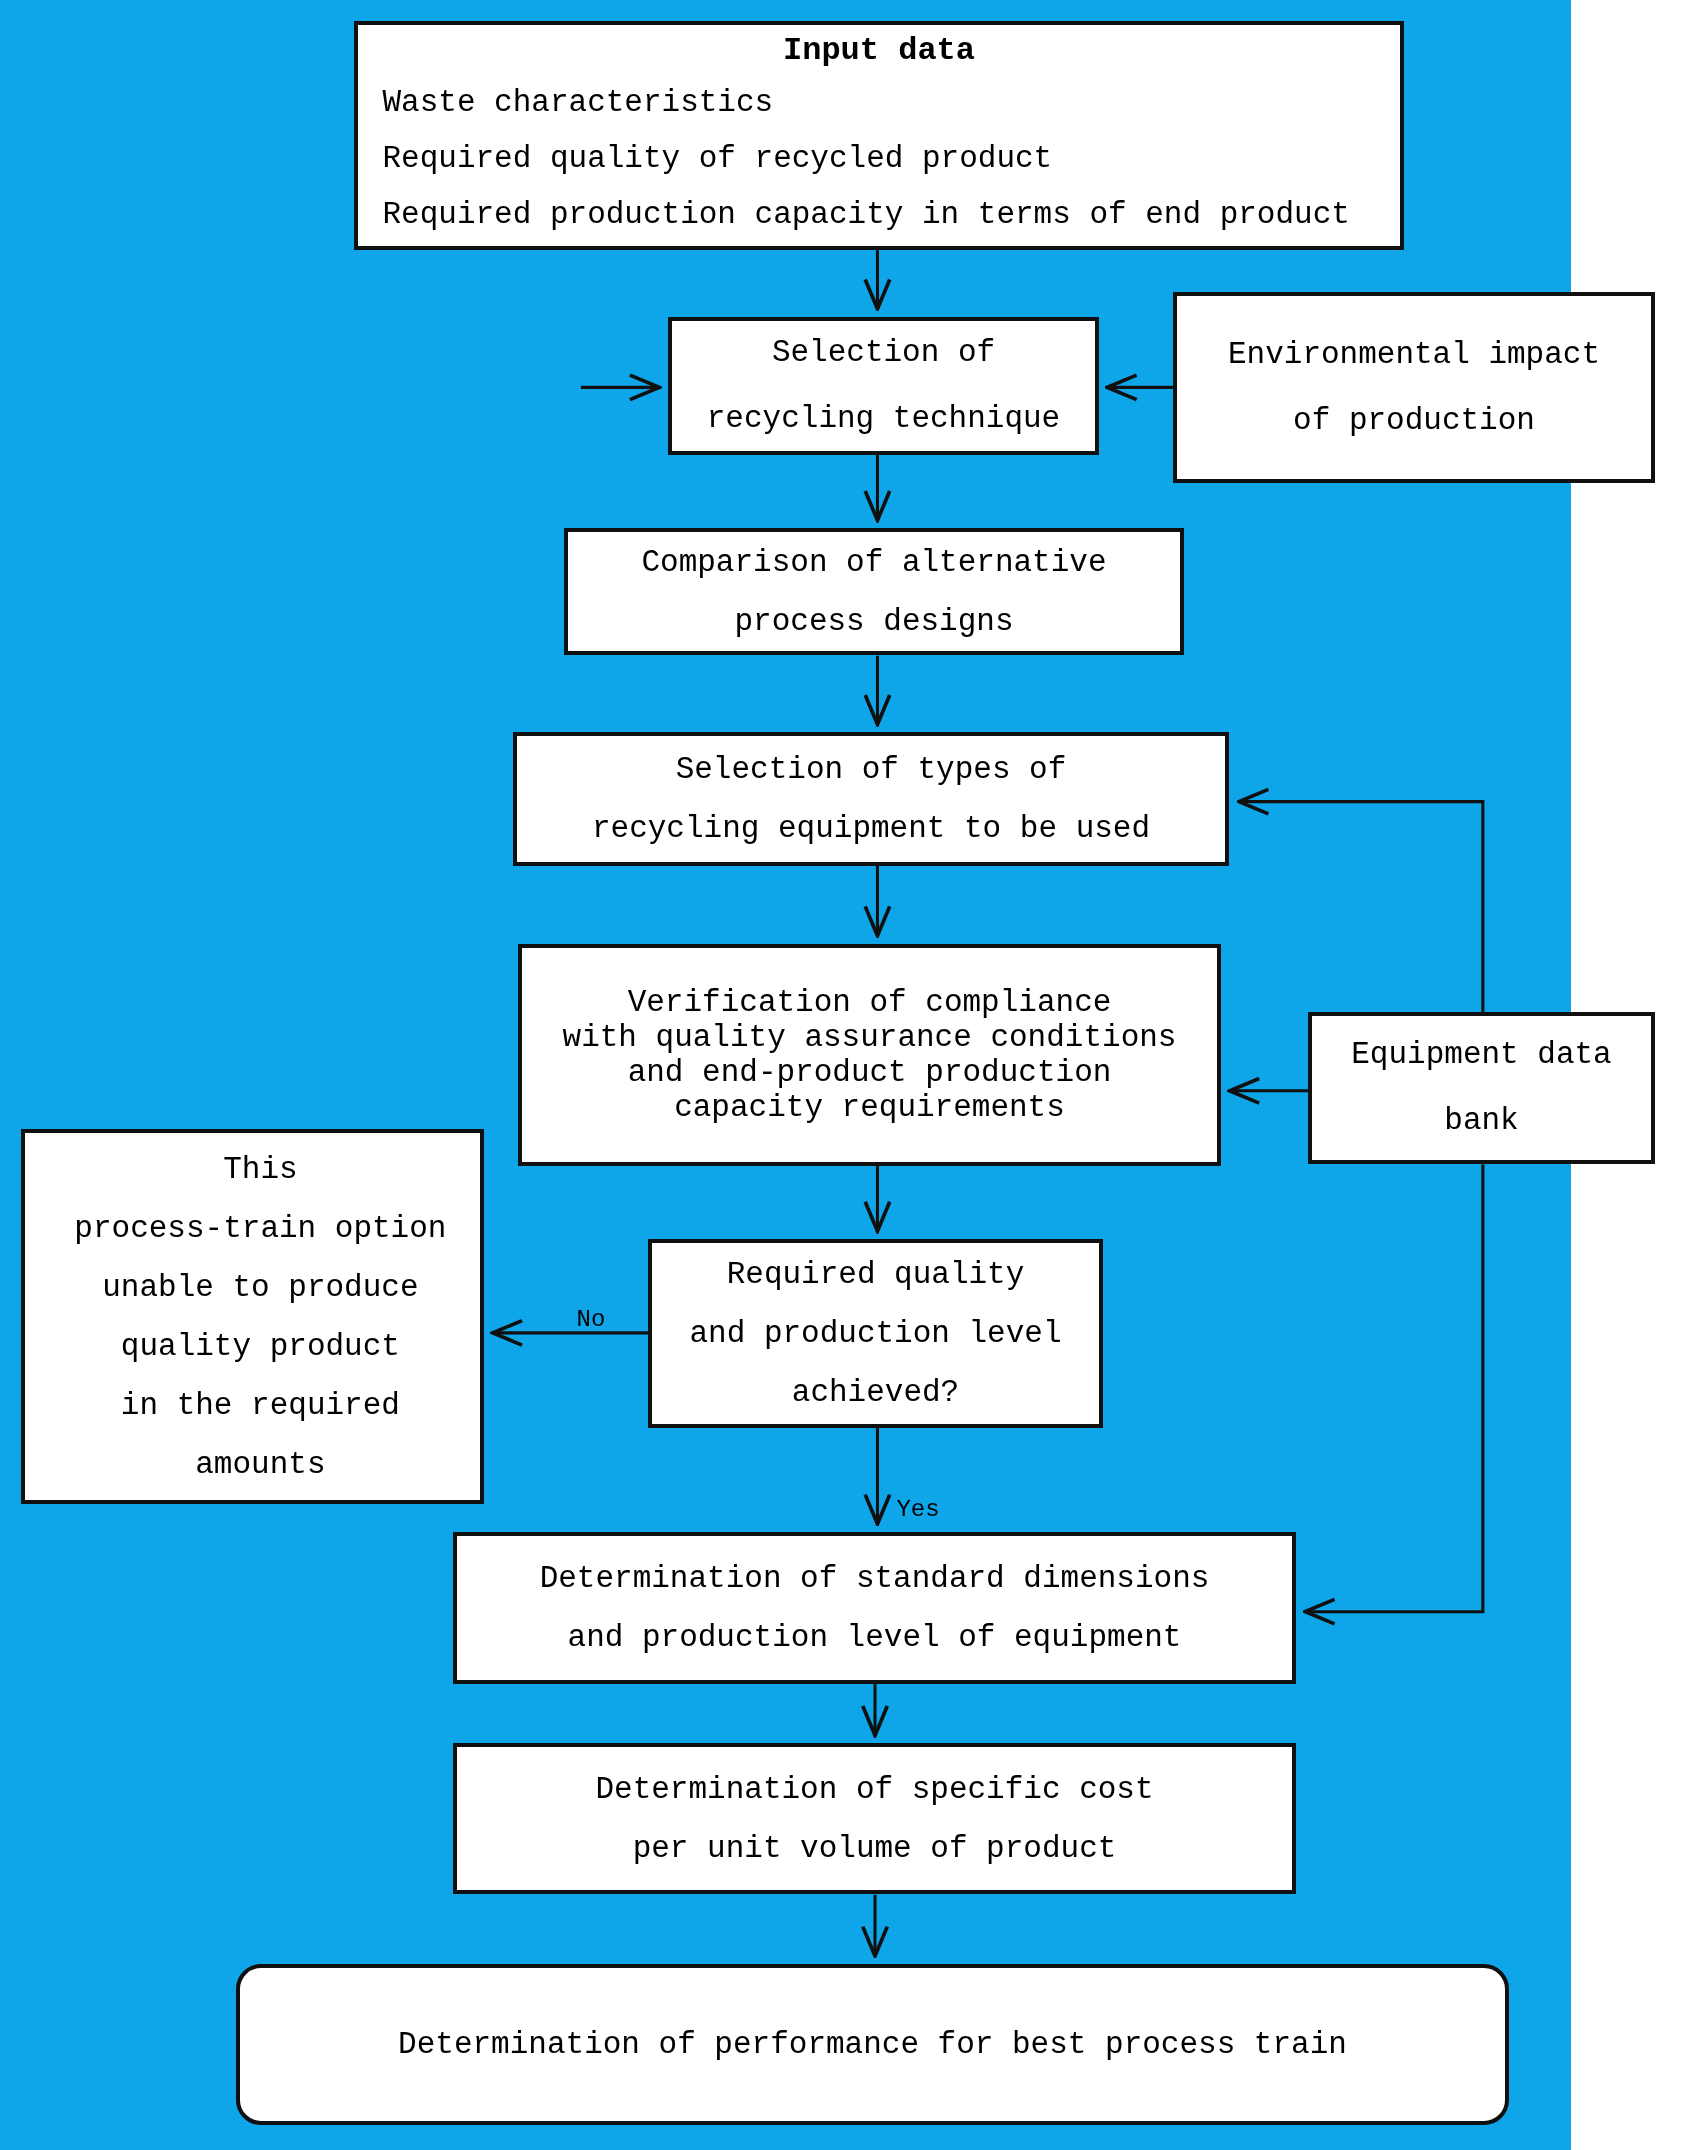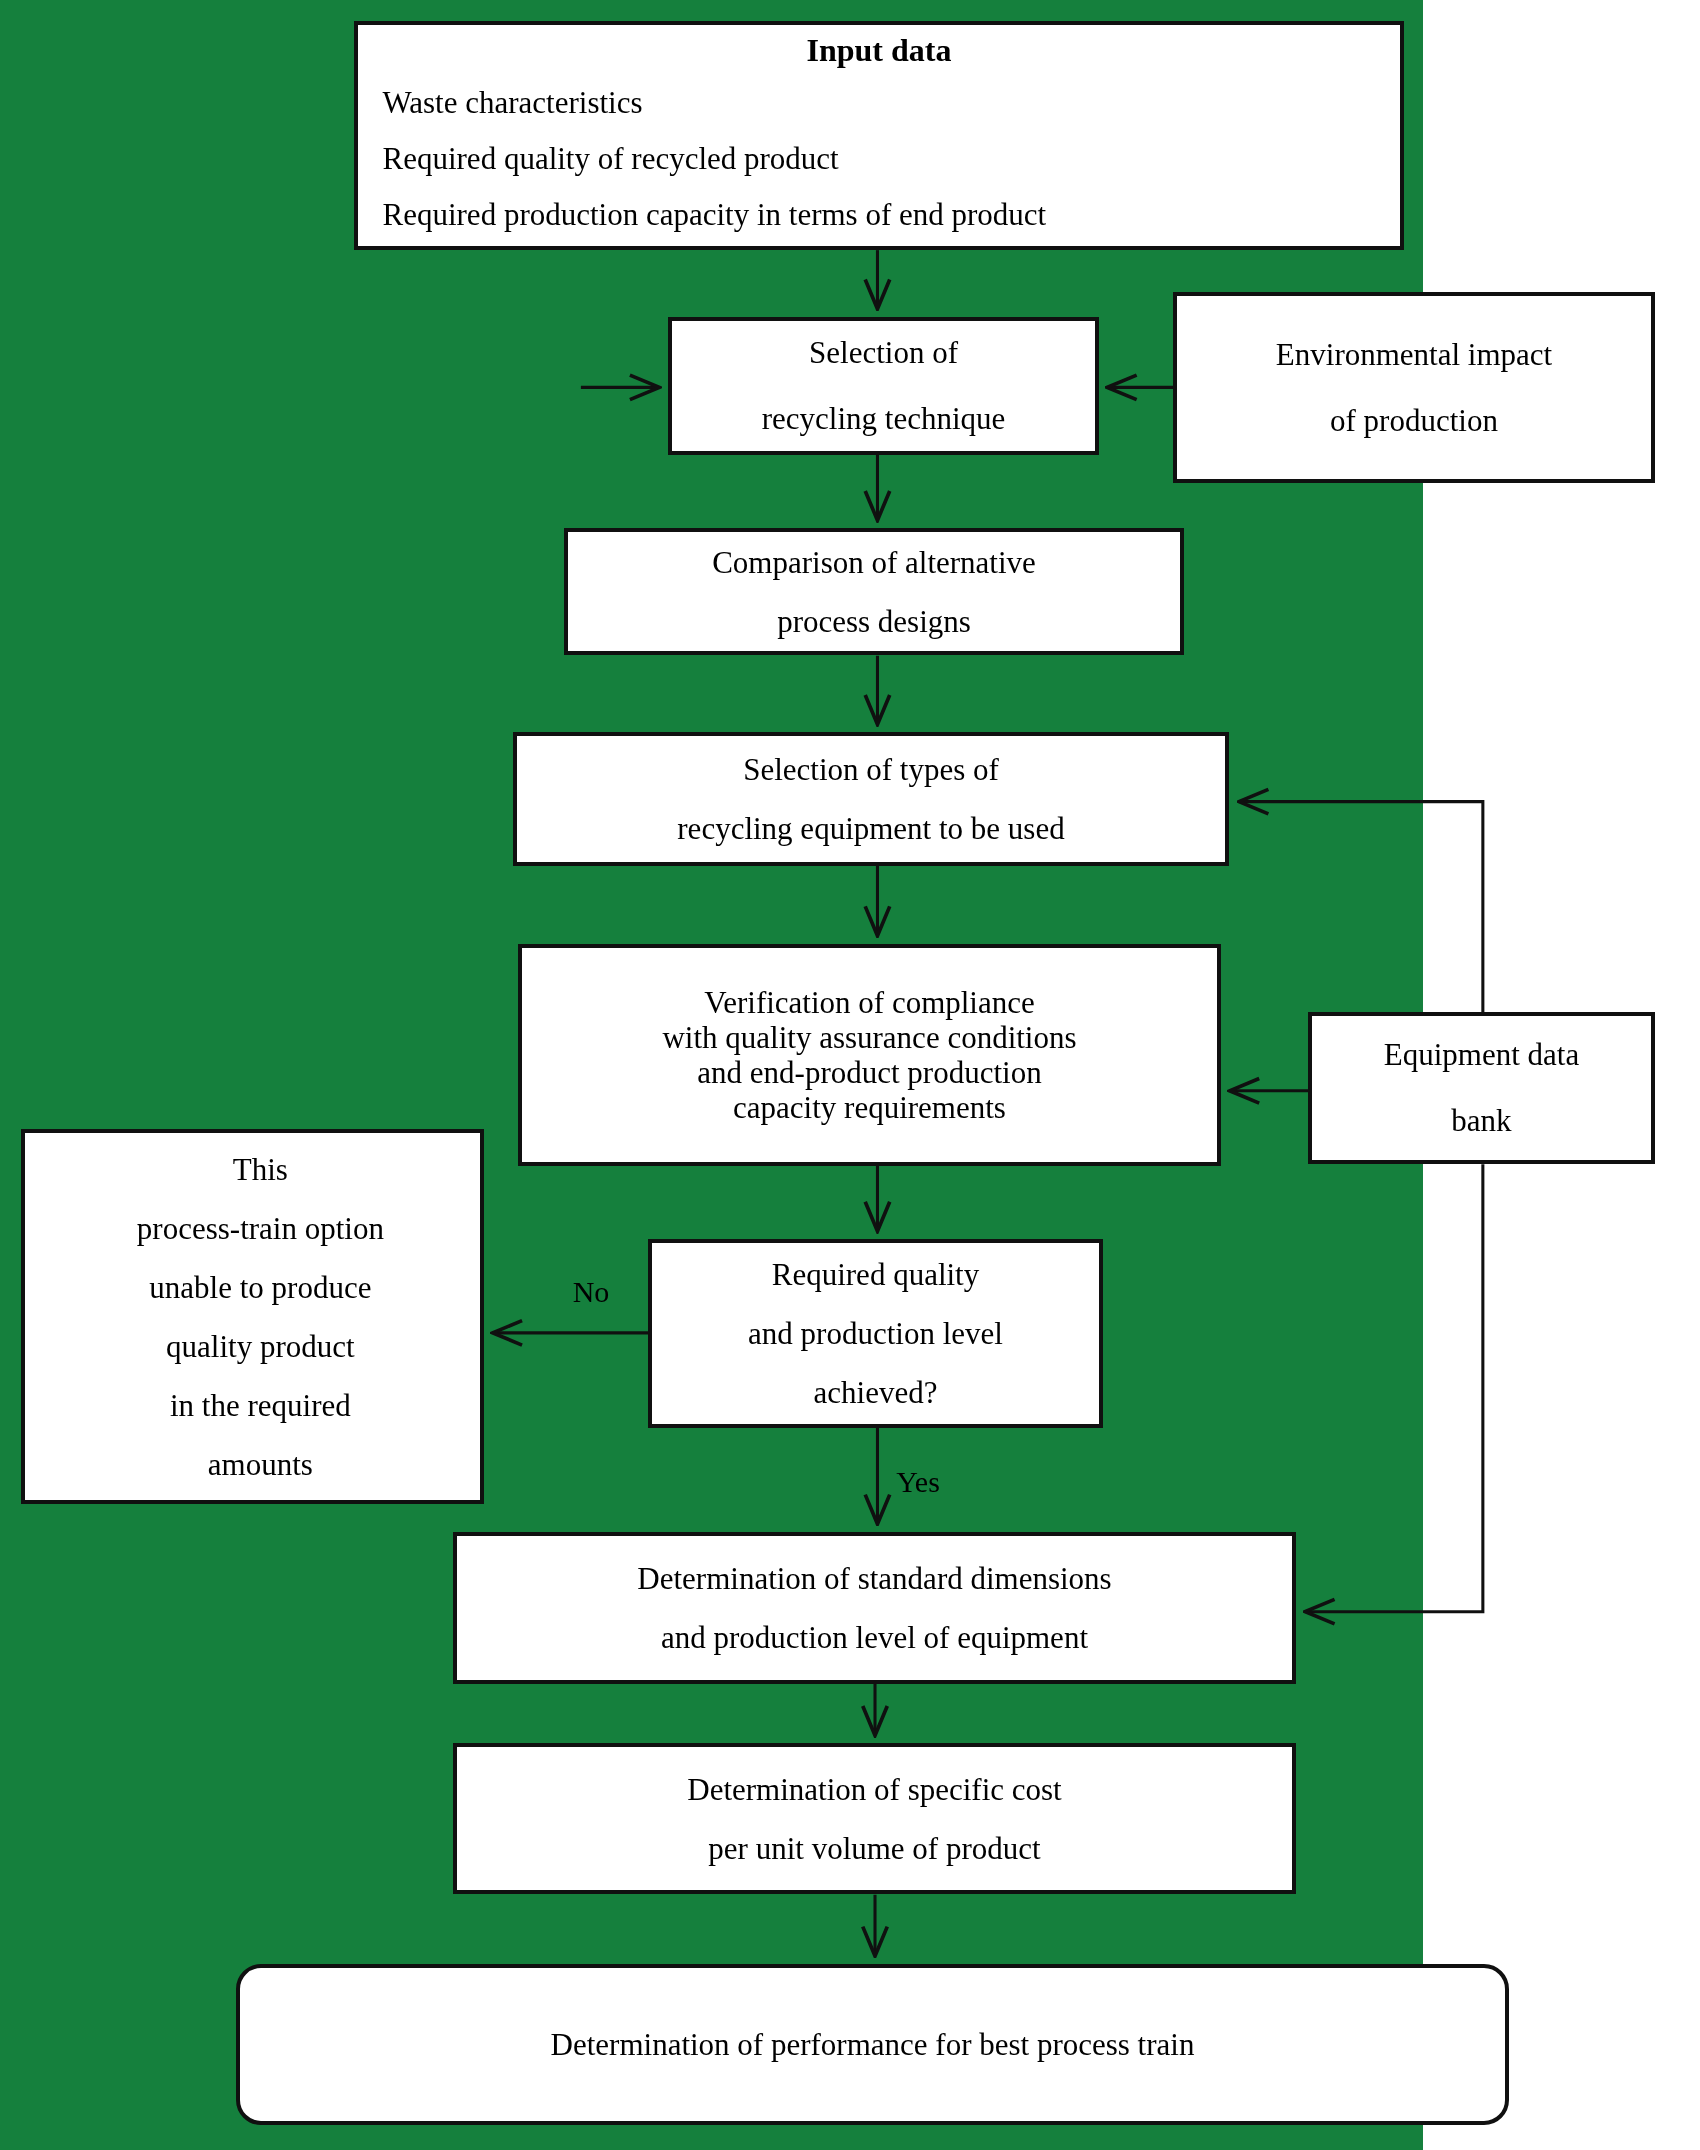--- a/index.html
+++ b/index.html
@@ -1,21 +1,21 @@
 <!DOCTYPE html>
 <html style="font-size:9.8px"><head>
 <meta charset="utf-8">
 <style>
   html, body { margin: 0; padding: 0; background: #ffffff; }
   #canvas {
     position: relative;
-    width: 1423px;
+    width: 1571px;
     height: 2151px;
-    background: #15803d;
-    font-family: Liberation Serif, serif;
+    background: #0ea5e9;
+    font-family: Liberation Mono, monospace;
     color: #000;
   }
   #wires {
     position: absolute;
     left: 0; top: 0;
     width: 1701px; height: 2151px;
     z-index: 0;
   }
   .node {
     position: absolute;
@@ -43,25 +43,26 @@
   }
   .input-body {
     align-self: stretch;
     text-align: left;
     padding: 0 14.7px 3.7px 24.5px;
     line-height: 56px;
     white-space: pre-line;
   }
   .edge-label {
     position: absolute;
-    font-size: 30px;
+    font-size: 24px;
     line-height: 43px;
     text-align: center;
     z-index: 2;
     white-space: nowrap;
+    margin-top: 28px;
   }
   
   #n-input        { left: 354px;  top: 21.4px;   width: 1050px; height: 229px; }
   #n-process      { left: 78px;  top: 292px;  width: 502px;  height: 191px; }
   #n-technique    { left: 668px; top: 317px;  width: 431px;  height: 138px; justify-content: center; }
   #n-environment  { left: 1173px; top: 292px;  width: 482px;  height: 191px; }
   #n-comparison   { left: 564px;  top: 528px;  width: 620px; height: 127px; }
   #n-types        { left: 513px;  top: 732px; width: 716px; height: 134px; }
   #n-verification { left: 518px;  top: 944px; width: 703px; height: 222px; }
   #n-bank         { left: 1308px; top: 1012px; width: 347px;  height: 152px; }

